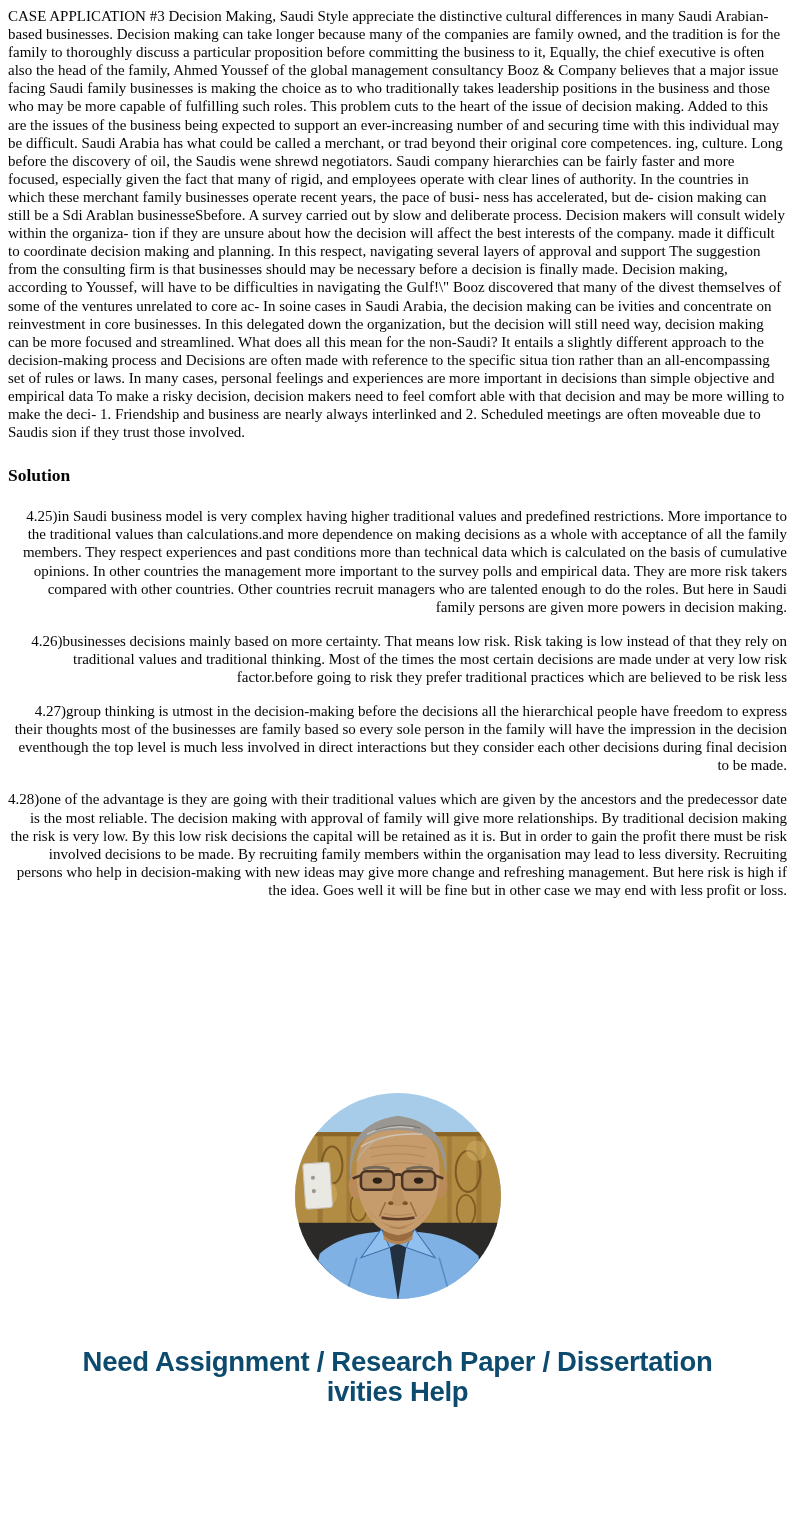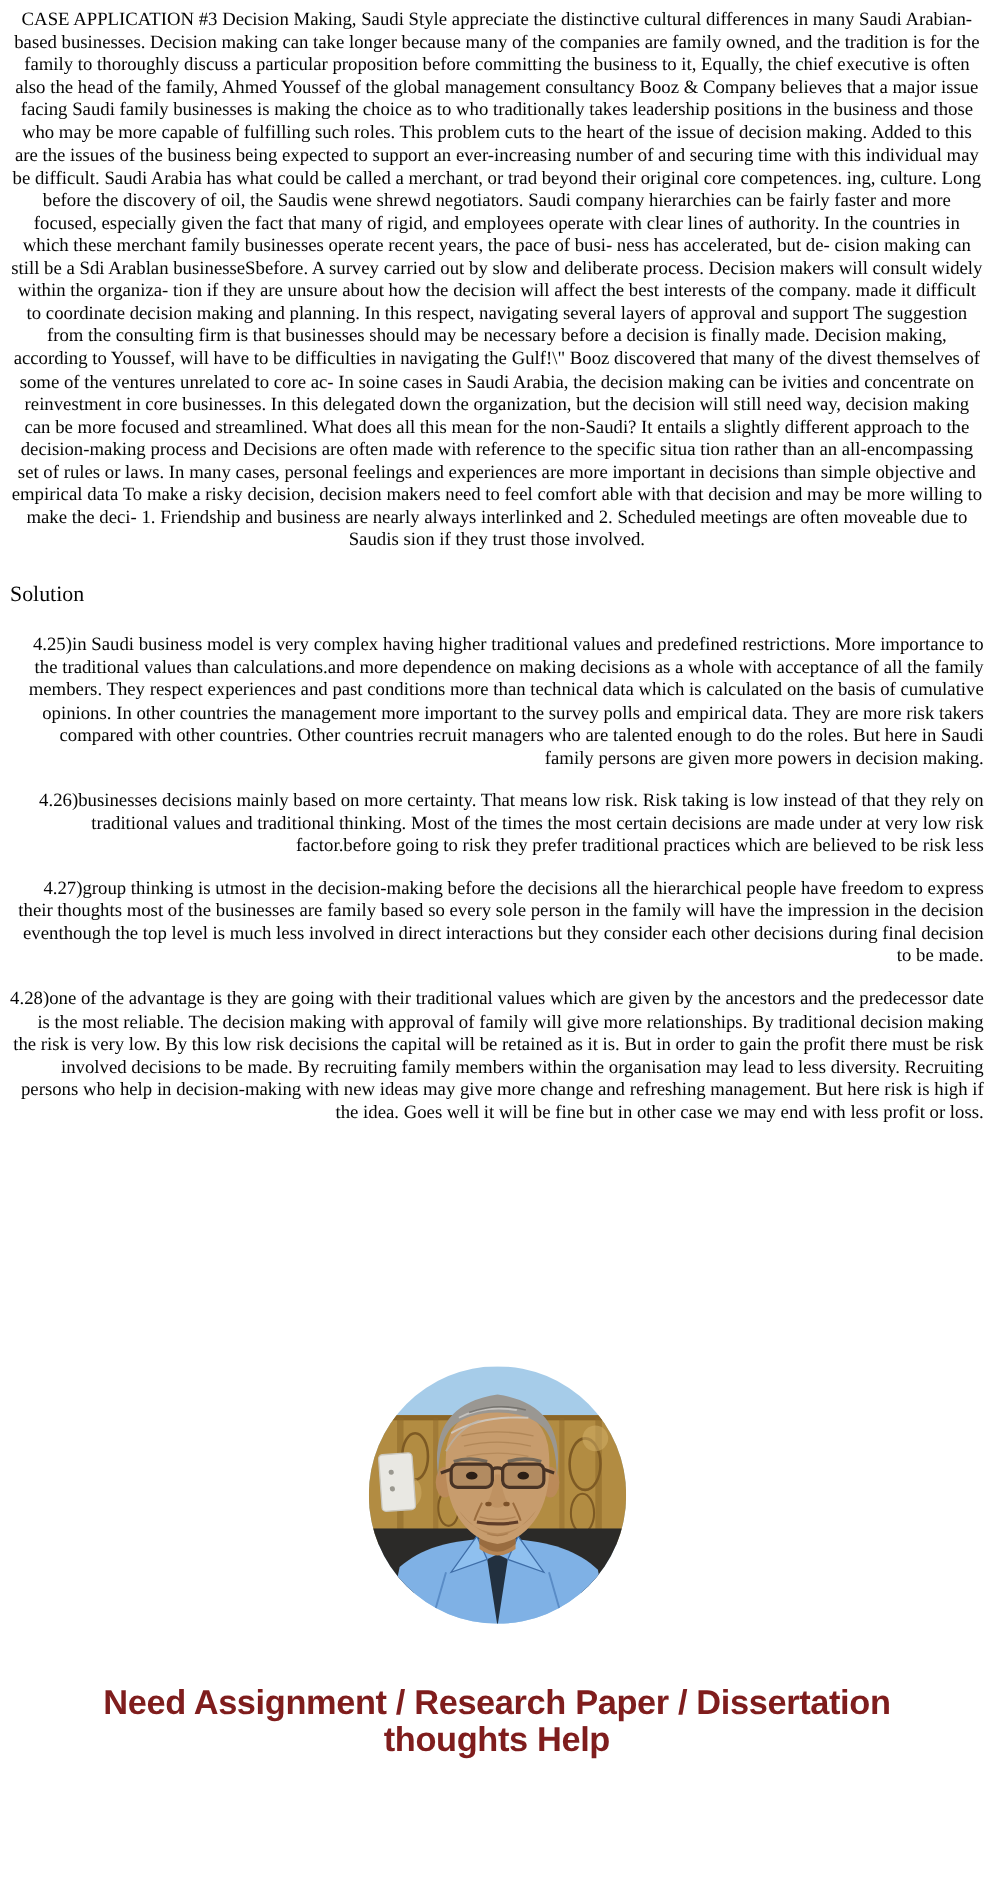--- a/index.html
+++ b/index.html
@@ -1,25 +1,25 @@
 <!DOCTYPE html>
 <html><head>
 <meta charset="utf-8">
 <style>
   html,body{margin:0;padding:0;background:#ffffff;}
   body{width:794px;height:1523px;overflow:hidden;color:#050505;}
   .doc{padding:7px 7px 0 8px;}
   .case{
     font-family:"Liberation Serif", serif;
     font-size:15px;line-height:18.1px;
-    margin:0;text-align:center;
+    margin:0;text-align:left;
   }
   .solution-heading{
     font-family:"Liberation Serif", serif;
-    font-size:17.5px;font-weight:400;
+    font-size:17.5px;font-weight:700;
     margin:24px 0 21px 0;
   }
   .sol{
     font-family:"Liberation Serif", serif;
     font-size:15px;line-height:18.1px;
     margin:0 0 16px 0;text-align:right;
   }
   .photo-wrap{
     margin-top:194px;
     display:flex;justify-content:center;
@@ -28,21 +28,21 @@
     width:206px;height:206px;display:block;
   }
   .footer{
     margin-top:48px;
     text-align:center;
     font-family:"Liberation Sans", sans-serif;
     font-weight:700;
     font-size:27.5px;
     line-height:30px;
     letter-spacing:-0.3px;
-    color:#7f1d1d;
+    color:#0c4a6e;
     padding-bottom:29px;
   }
 </style>
 </head>
 <body>
 
 <div class="doc">
 
   <p class="case">CASE APPLICATION #3 Decision Making, Saudi Style appreciate the distinctive cultural differences in many Saudi Arabian-based businesses. Decision making can take longer because many of the companies are family owned, and the tradition is for the family to thoroughly discuss a particular proposition before committing the business to it, Equally, the chief executive is often also the head of the family, Ahmed Youssef of the global management consultancy Booz &amp; Company believes that a major issue facing Saudi family businesses is making the choice as to who traditionally takes leadership positions in the business and those who may be more capable of fulfilling such roles. This problem cuts to the heart of the issue of decision making. Added to this are the issues of the business being expected to support an ever-increasing number of and securing time with this individual may be difficult. Saudi Arabia has what could be called a merchant, or trad beyond their original core competences. ing, culture. Long before the discovery of oil, the Saudis wene shrewd negotiators. Saudi company hierarchies can be fairly faster and more focused, especially given the fact that many of rigid, and employees operate with clear lines of authority. In the countries in which these merchant family businesses operate recent years, the pace of busi- ness has accelerated, but de- cision making can still be a Sdi Arablan businesseSbefore. A survey carried out by slow and deliberate process. Decision makers will consult widely within the organiza- tion if they are unsure about how the decision will affect the best interests of the company. made it difficult to coordinate decision making and planning. In this respect, navigating several layers of approval and support The suggestion from the consulting firm is that businesses should may be necessary before a decision is finally made. Decision making, according to Youssef, will have to be difficulties in navigating the Gulf!\" Booz discovered that many of the divest themselves of some of the ventures unrelated to core ac- In soine cases in Saudi Arabia, the decision making can be ivities and concentrate on reinvestment in core businesses. In this delegated down the organization, but the decision will still need way, decision making can be more focused and streamlined. What does all this mean for the non-Saudi? It entails a slightly different approach to the decision-making process and Decisions are often made with reference to the specific situa tion rather than an all-encompassing set of rules or laws. In many cases, personal feelings and experiences are more important in decisions than simple objective and empirical data To make a risky decision, decision makers need to feel comfort able with that decision and may be more willing to make the deci- 1. Friendship and business are nearly always interlinked and 2. Scheduled meetings are often moveable due to Saudis sion if they trust those involved.</p>
 
@@ -134,16 +134,16 @@
 
         <path d="M86,117 Q100,121 114,117" stroke="#a3764a" stroke-width="1" fill="none" opacity="0.6"></path>
         <path d="M84,121 Q100,124 116,121" stroke="#5f3c28" stroke-width="2.5" fill="none"></path>
         <path d="M92,130 Q100,133 108,130" stroke="#a3764a" stroke-width="1" fill="none" opacity="0.7"></path>
       </g>
     </svg>
   </div>
 
   <div class="footer">
     <div>Need Assignment / Research Paper / Dissertation</div>
-    <div>thoughts Help</div>
+    <div>ivities Help</div>
   </div>
 
 </div>
 
 </body></html>

